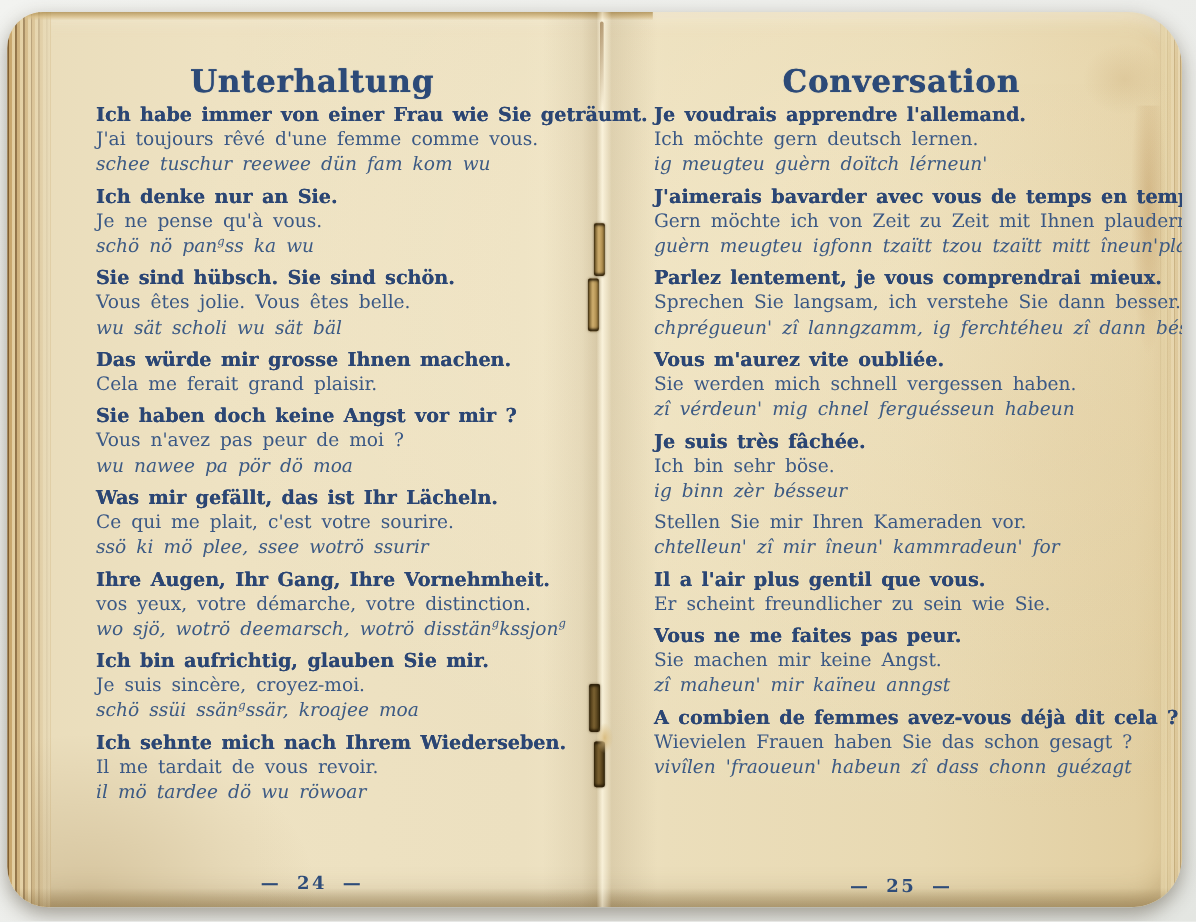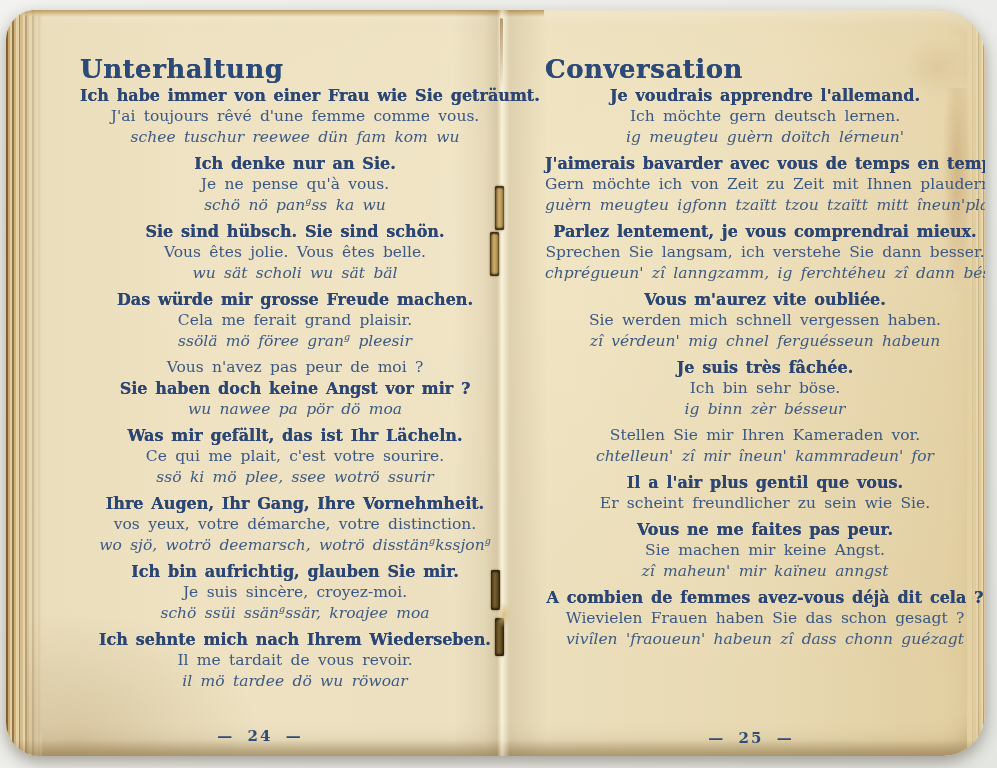--- a/index.html
+++ b/index.html
@@ -88,27 +88,27 @@
   .shade-bottom-left{
     left:20px;top:600px;width:240px;height:150px;
     background:radial-gradient(ellipse at 20% 90%,rgba(140,106,52,.22),rgba(140,106,52,0) 70%);
   }
   .shade-right-page{
     left:540px;top:60px;width:430px;height:640px;opacity:.5;
     background:radial-gradient(ellipse at 80% 45%,rgba(205,176,120,.25),rgba(205,176,120,0) 65%);
   }
   
   .page-title{
-    position:absolute;margin:0;
+    position:absolute;margin:0;text-align:center;
     font-size:26px;font-weight:700;letter-spacing:.5px;
     color:#2c4a78;text-shadow:0 0 .6px #2c4a78;
   }
   .title-left{left:74px;top:44px;width:360px;}
   .title-right{left:539px;top:44px;width:412px;}
-  .groups{position:absolute;top:75px;text-align:center;}
+  .groups{position:absolute;top:75px;}
   .groups-left{left:74px;width:430px;}
   .groups-right{left:539px;width:440px;}
   .phrase-group{margin:0 0 5px 0;}
   .phrase-line{
     white-space:nowrap;line-height:21px;font-size:15.5px;
     color:#3a5885;word-spacing:.22em;
   }
   .phrase-line.primary{
     font-weight:700;font-size:16px;color:#2b4674;word-spacing:.14em;
     text-shadow:0 0 .5px #2b4674;
@@ -162,27 +162,26 @@
           <div class="phrase-line primary">Ich denke nur an Sie.</div>
           <div class="phrase-line secondary">Je ne pense qu'à vous.</div>
           <div class="phrase-line phonetic">schö nö pan<sup>g</sup>ss ka wu</div>
         </div>
         <div class="phrase-group">
           <div class="phrase-line primary">Sie sind hübsch. Sie sind schön.</div>
           <div class="phrase-line secondary">Vous êtes jolie. Vous êtes belle.</div>
           <div class="phrase-line phonetic">wu sät scholi wu sät bäl</div>
         </div>
         <div class="phrase-group">
-          <div class="phrase-line primary">Das würde mir grosse Freude machen.</div>
+          <div class="phrase-line primary">Das würde mir grosse Ihnen machen.</div>
           <div class="phrase-line secondary">Cela me ferait grand plaisir.</div>
-          <div class="phrase-line phonetic">ssölä mö föree gran<sup>g</sup> pleesir</div>
-        </div>
-        <div class="phrase-group">
+        </div>
+        <div class="phrase-group">
+          <div class="phrase-line primary">Sie haben doch keine Angst vor mir ?</div>
           <div class="phrase-line secondary">Vous n'avez pas peur de moi ?</div>
-          <div class="phrase-line primary">Sie haben doch keine Angst vor mir ?</div>
           <div class="phrase-line phonetic">wu nawee pa pör dö moa</div>
         </div>
         <div class="phrase-group">
           <div class="phrase-line primary">Was mir gefällt, das ist Ihr Lächeln.</div>
           <div class="phrase-line secondary">Ce qui me plait, c'est votre sourire.</div>
           <div class="phrase-line phonetic">ssö ki mö plee, ssee wotrö ssurir</div>
         </div>
         <div class="phrase-group">
           <div class="phrase-line primary">Ihre Augen, Ihr Gang, Ihre Vornehmheit.</div>
           <div class="phrase-line secondary">vos yeux, votre démarche, votre distinction.</div>

